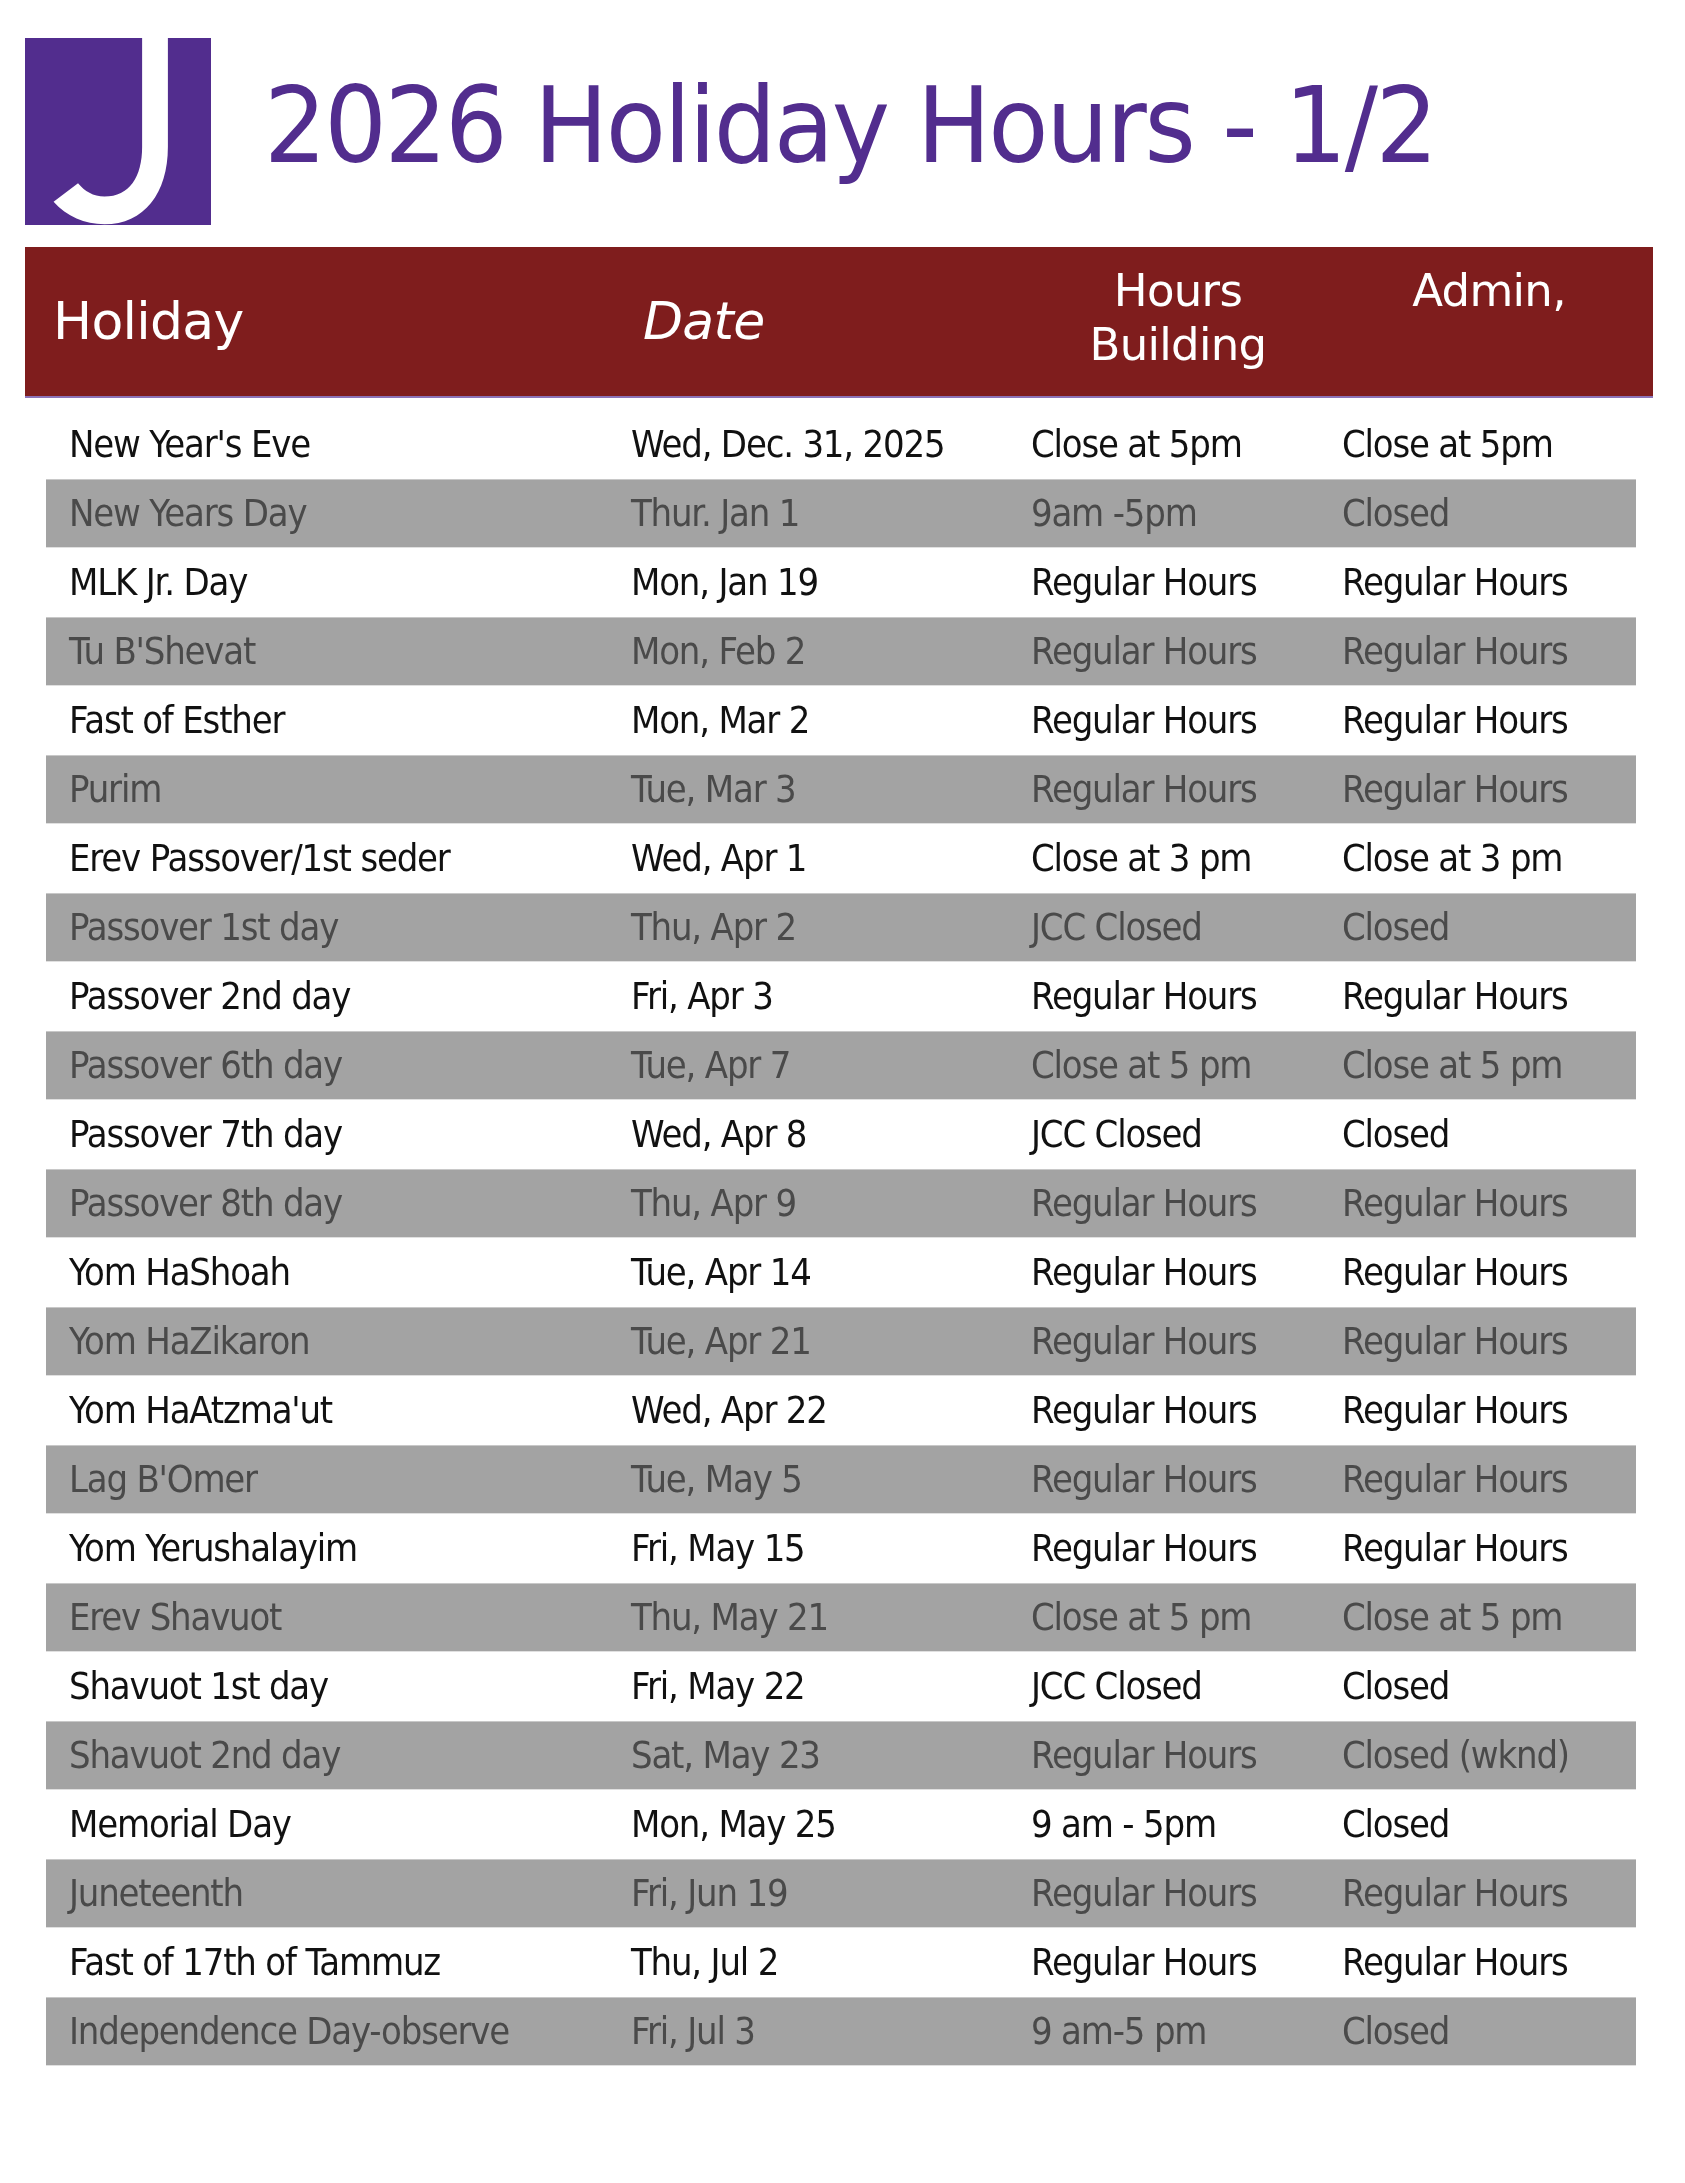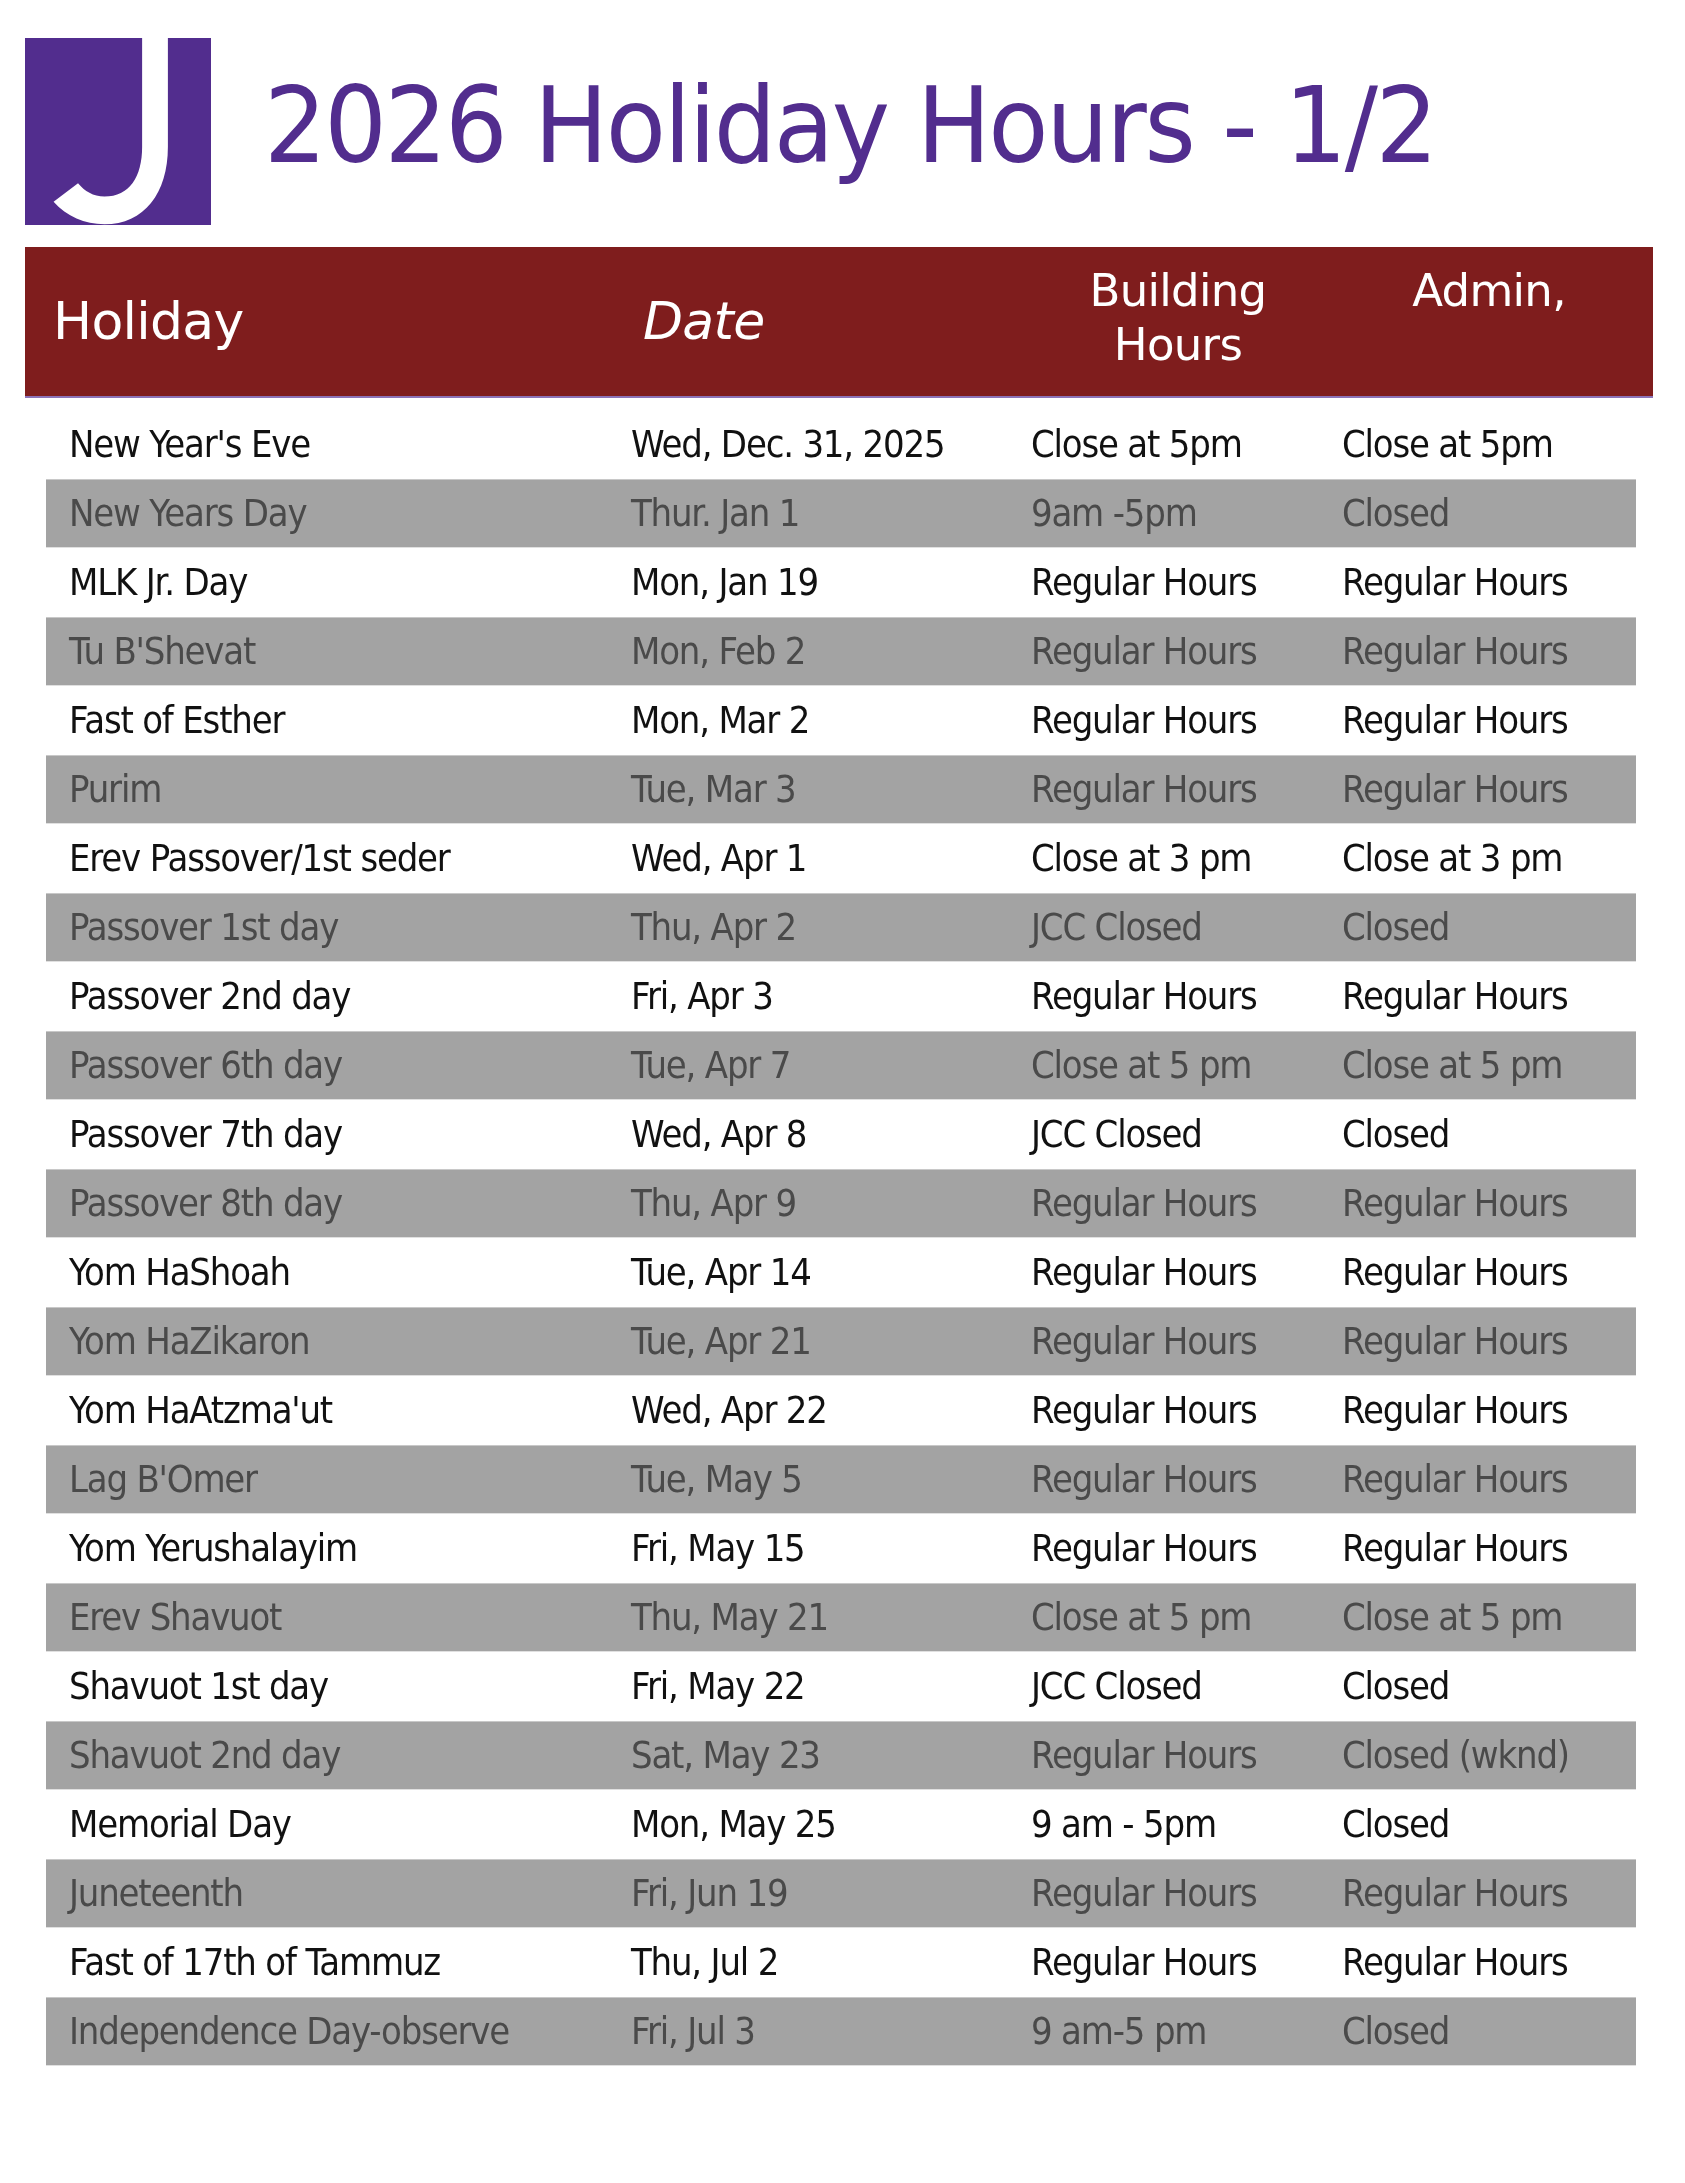--- a/index.html
+++ b/index.html
@@ -118,22 +118,22 @@
     <path d="M177 0 L216 0 L216 165 C216 235 180 282 120 282 C90 282 63 270 43 248 L80 220 C90 232 103 240 120 240 C158 240 177 210 177 165 Z" fill="#ffffff"></path>
   </svg>
 </div>
 
 <div class="title">2026 Holiday Hours - 1/2</div>
 
 <div class="header-bar">
   <div class="hcell single c-holiday">Holiday</div>
   <div class="hcell single c-date">Date</div>
   <div class="hcell double c-building">
+    <div>Hours</div>
     <div>Building</div>
-    <div>Hours</div>
   </div>
   <div class="hcell double c-admin">
     <div>Admin,</div>
   </div>
 </div>
 
 <div class="table-body">
   <div class="row">
     <span class="cell c-holiday">New Year's Eve</span>
     <span class="cell c-date">Wed, Dec. 31, 2025</span>

